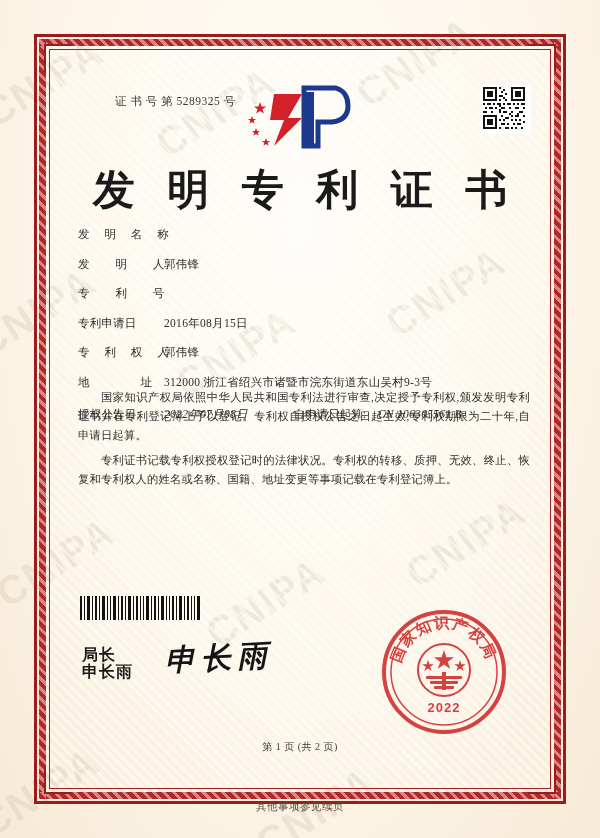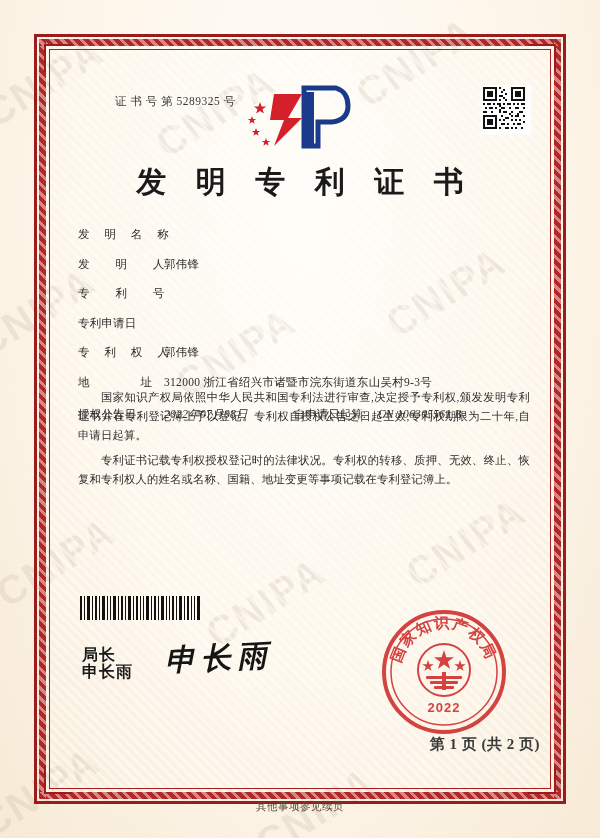--- a/index.html
+++ b/index.html
@@ -113,21 +113,21 @@
     transform: translateX(-50%);
     width: 112px; height: 68px;
   }
 
   
   #title {
     position: absolute;
     left: 0; top: 104px;
     width: 480px;
     text-align: center;
-    font-size: 30px;
+    font-size: 42px;
     font-weight: bold;
     letter-spacing: 11px;
     color: #1a1a1a;
     text-indent: 11px;
   }
 
   
   #fields {
     position: absolute;
     left: 18px; top: 168px;
@@ -213,25 +213,24 @@
     right: 32px; top: 550px;
     width: 128px; height: 128px;
     opacity: 0.88;
   }
 
   
   #page-no {
     position: absolute;
     left: 0; bottom: 26px;
     width: 480px;
-    text-align: right;
-    font-size: 15px;
+    text-align: center;
+    font-size: 10px;
     color: #3a3a3a;
     letter-spacing: 0.5px;
-    font-weight: bold;
   }
 
   
   #note {
     position: absolute;
     left: 0; top: 800px;
     width: 600px;
     text-align: center;
     font-size: 10.5px;
     color: #5a4a3a;
@@ -370,20 +369,21 @@
       </div>
       <div class="row">
         <div class="lbl spread2">发 明 人</div>
         <div class="val">郭伟锋</div>
       </div>
       <div class="row">
         <div class="lbl spread2">专 利 号</div>
       </div>
       <div class="row">
         <div class="lbl">专利申请日</div>
+        <div class="val">2016年08月15日</div>
       </div>
       <div class="row">
         <div class="lbl spread">专 利 权 人</div>
         <div class="val">郭伟锋</div>
       </div>
       <div class="row">
         <div class="lbl spread3">地 址</div>
         <div class="val">312000 浙江省绍兴市诸暨市浣东街道东山吴村9-3号</div>
       </div>
       <div class="row two" style="margin-top:16px;">

